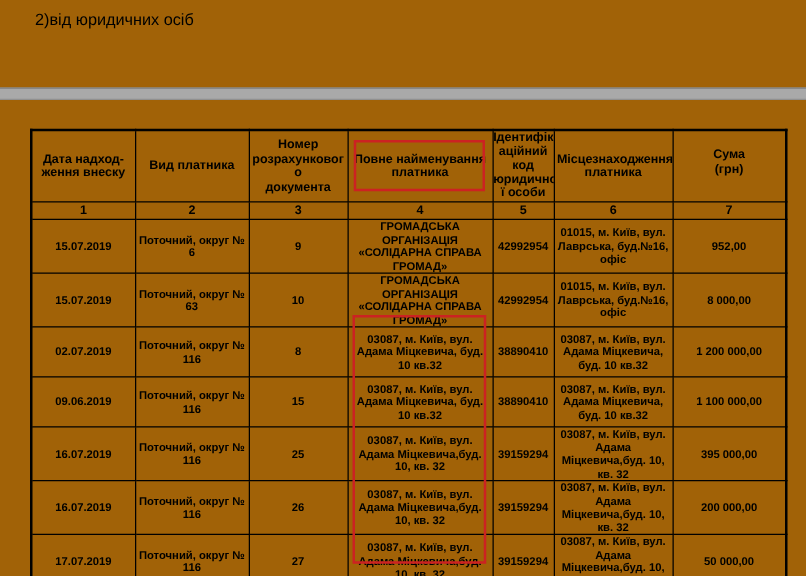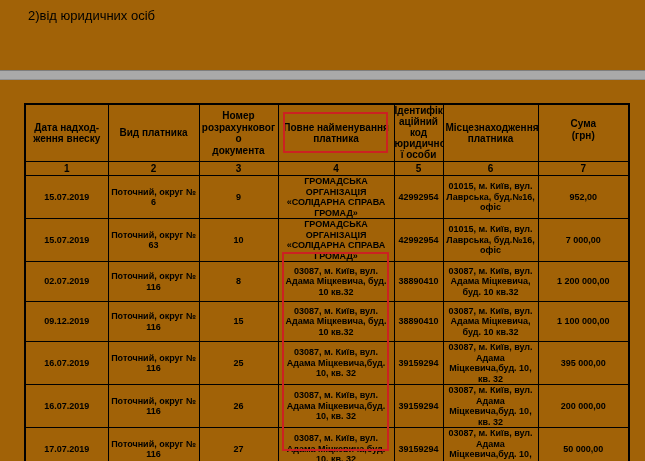--- a/index.html
+++ b/index.html
@@ -107,35 +107,35 @@
       <td class="amount">952,00</td>
     </tr>
 
     <tr class="data">
       <td>15.07.2019</td>
       <td>Поточний, округ № 63</td>
       <td>10</td>
       <td>ГРОМАДСЬКА ОРГАНІЗАЦІЯ «СОЛІДАРНА СПРАВА ГРОМАД»</td>
       <td>42992954</td>
       <td>01015, м. Київ, вул. Лаврська, буд.№16, офіс</td>
-      <td class="amount">7 000,00</td>
+      <td class="amount">8 000,00</td>
     </tr>
 
     <tr class="data">
       <td>02.07.2019</td>
       <td>Поточний, округ № 116</td>
       <td>8</td>
       <td>03087, м. Київ, вул. Адама Міцкевича, буд. 10 кв.32</td>
       <td>38890410</td>
       <td>03087, м. Київ, вул. Адама Міцкевича, буд. 10 кв.32</td>
       <td class="amount">1 200 000,00</td>
     </tr>
 
     <tr class="data">
-      <td>09.12.2019</td>
+      <td>09.06.2019</td>
       <td>Поточний, округ № 116</td>
       <td>15</td>
       <td>03087, м. Київ, вул. Адама Міцкевича, буд. 10 кв.32</td>
       <td>38890410</td>
       <td>03087, м. Київ, вул. Адама Міцкевича, буд. 10 кв.32</td>
       <td class="amount">1 100 000,00</td>
     </tr>
 
     <tr class="data">
       <td>16.07.2019</td>

